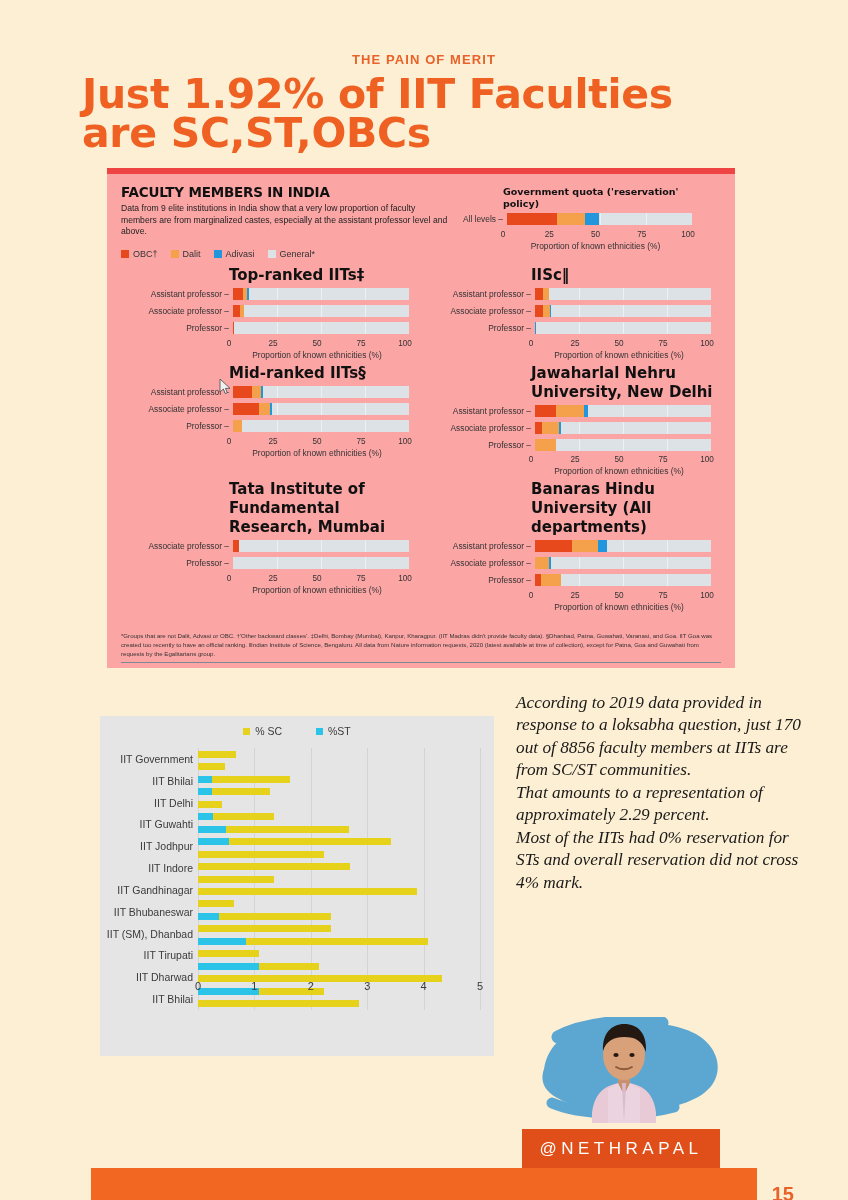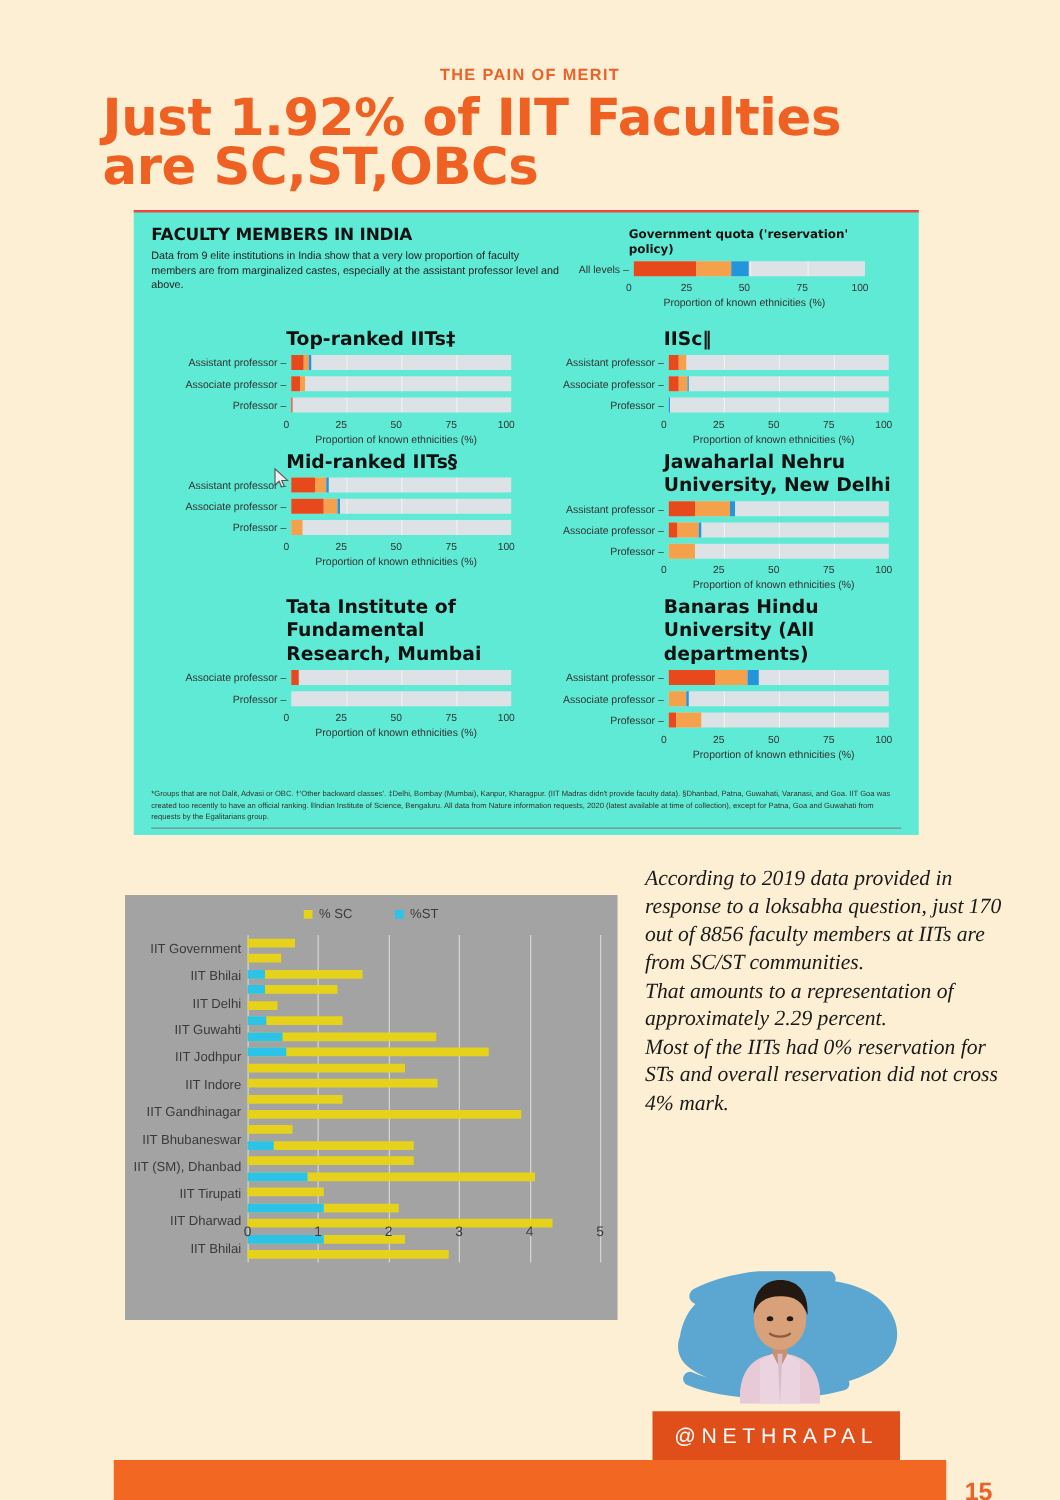--- a/index.html
+++ b/index.html
@@ -16,22 +16,22 @@
     font-family:"Liberation Sans", sans-serif;
   }
   #headline{
     color:#EE6123;font-weight:bold;font-size:41px;line-height:0.96;
     margin:8px 0 0 82px;width:660px;letter-spacing:-0.3px;
     font-family:"DejaVu Sans", sans-serif;
   }
   
   #nature-card{
     position:absolute;left:107px;top:168px;width:628px;height:500px;
-    background:#5eead4;box-sizing:border-box;
-    border-top:2px solid #ef4444;
+    background:#fca5a5;box-sizing:border-box;
+    border-top:6px solid #ef4444;
     padding:10px 14px 6px 14px;
   }
   #nature-title{font-size:13.5px;font-weight:bold;color:#111;letter-spacing:-0.2px;font-family:"DejaVu Sans",sans-serif;}
   #nature-sub{font-size:8.6px;color:#222;line-height:1.35;margin-top:3px;width:330px;}
   #legend{display:flex;gap:13px;margin-top:11px;align-items:center;}
   .legend-item{display:flex;align-items:center;gap:4px;font-size:9px;color:#333;}
   .legend-swatch{width:8px;height:8px;display:inline-block;}
   
   #quota{position:absolute;left:348px;top:12px;width:262px;}
   #quota .panel-title{font-size:9.5px;font-weight:bold;color:#111;line-height:1.25;font-family:"DejaVu Sans",sans-serif;}
@@ -58,21 +58,21 @@
   .axis-caption{font-size:8.4px;color:#333;text-align:center;margin-top:0px;}
   #footnotes{
     position:absolute;left:14px;right:14px;bottom:5px;
     font-size:6.1px;color:#333;line-height:1.5;
     border-bottom:1.5px solid #7d8a93;padding-bottom:4px;
   }
   #cursor{position:absolute;left:112px;top:204px;width:14px;height:18px;}
   
   #bar-card{
     position:absolute;left:100px;top:716px;width:394px;height:340px;
-    background:#a3a3a3;
+    background:#e5e5e5;
   }
   #bar-legend{display:flex;justify-content:center;gap:34px;padding-top:9px;}
   .bl{display:flex;align-items:center;gap:5px;font-size:10.5px;color:#3a3a3a;}
   .bl i{width:7px;height:7px;display:inline-block;}
   #plot{position:absolute;left:0;top:32px;width:394px;height:276px;}
   #plot-labels{position:absolute;left:0;top:0;width:97px;height:262px;}
   .cat-label{position:absolute;right:4px;font-size:10.5px;color:#3a3a3a;white-space:nowrap;transform:translateY(-50%);}
   #plot-area{position:absolute;left:98px;top:0;width:282px;height:262px;}
   .gridline{position:absolute;top:0;bottom:0;width:1px;background:#D4D4D4;}
   .bar{position:absolute;height:7px;}
@@ -103,20 +103,38 @@
 <body>
 
 <div id="header">
   <div id="kicker">THE PAIN OF MERIT</div>
   <div id="headline">Just 1.92% of IIT Faculties are SC,ST,OBCs</div>
 </div>
 
 <div id="nature-card">
   <div id="nature-title">FACULTY MEMBERS IN INDIA</div>
   <div id="nature-sub">Data from 9 elite institutions in India show that a very low proportion of faculty members are from marginalized castes, especially at the assistant professor level and above.</div>
+  <div id="legend">
+      <div class="legend-item">
+        <span class="legend-swatch" style="background: rgb(232, 73, 28);"></span>
+        <span>OBC†</span>
+      </div>
+      <div class="legend-item">
+        <span class="legend-swatch" style="background: rgb(245, 160, 75);"></span>
+        <span>Dalit</span>
+      </div>
+      <div class="legend-item">
+        <span class="legend-swatch" style="background: rgb(33, 150, 220);"></span>
+        <span>Adivasi</span>
+      </div>
+      <div class="legend-item">
+        <span class="legend-swatch" style="background: rgb(220, 226, 230);"></span>
+        <span>General*</span>
+      </div>
+    </div>
 
   <div id="quota">
       <div class="panel">
         <div class="panel-title" style="margin-left: 48px;">Government quota ('reservation' policy)</div>
         <div class="rows">
           <div class="row">
             <div class="row-label" style="width: 48px;">All levels –</div>
             <div class="track" style="width: 185px; flex: 0 0 auto;">
               <div class="tick" style="left: 25%;"></div>
               <div class="tick" style="left: 50%;"></div>

